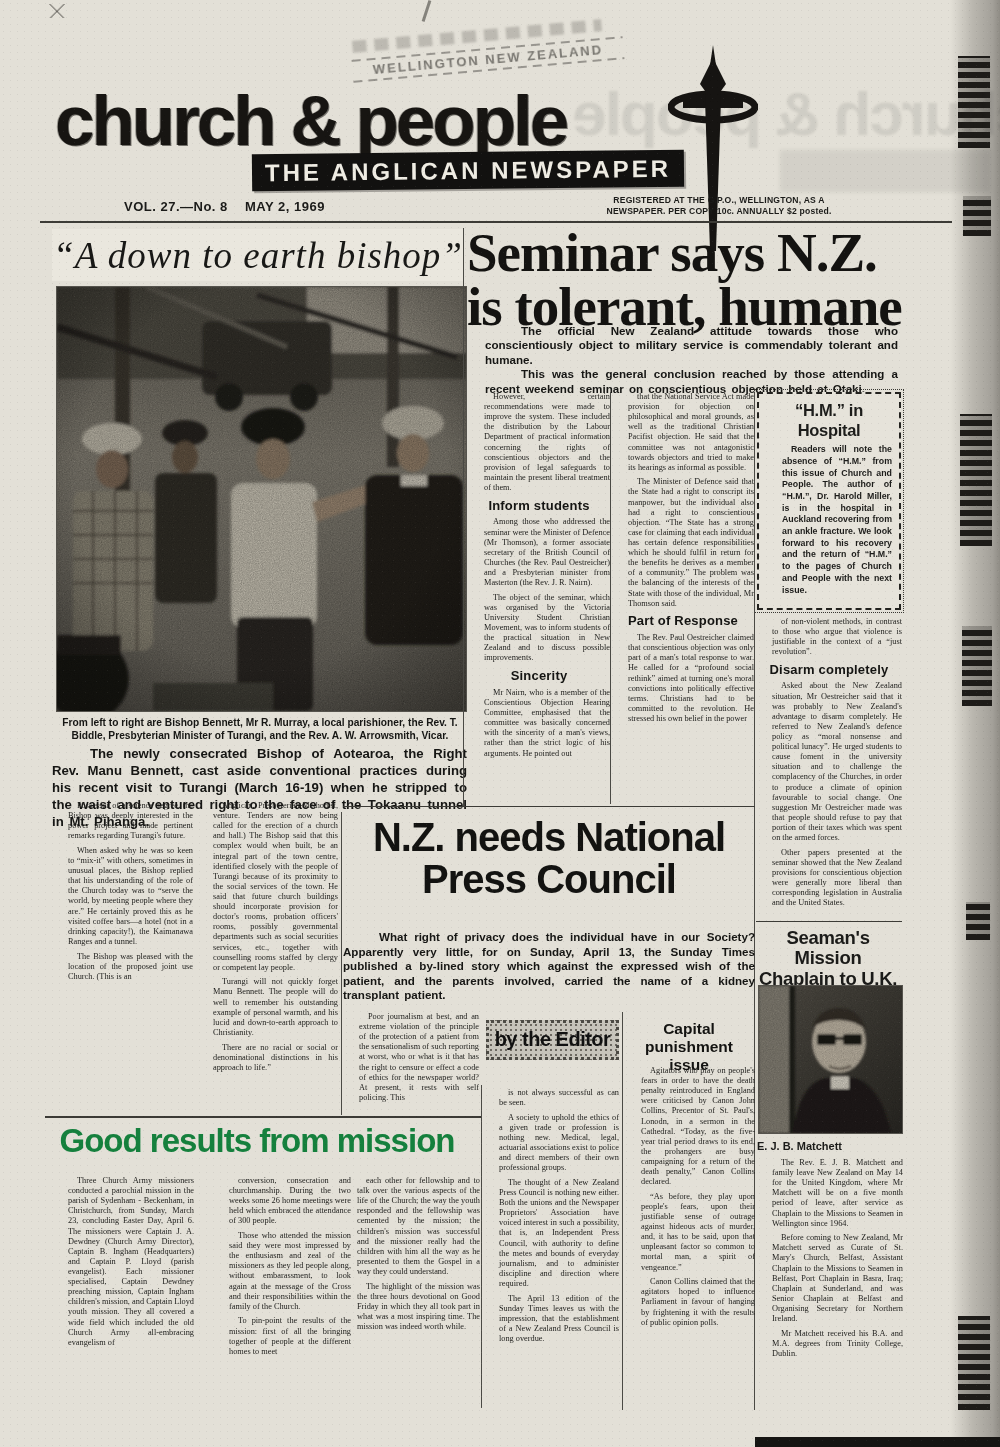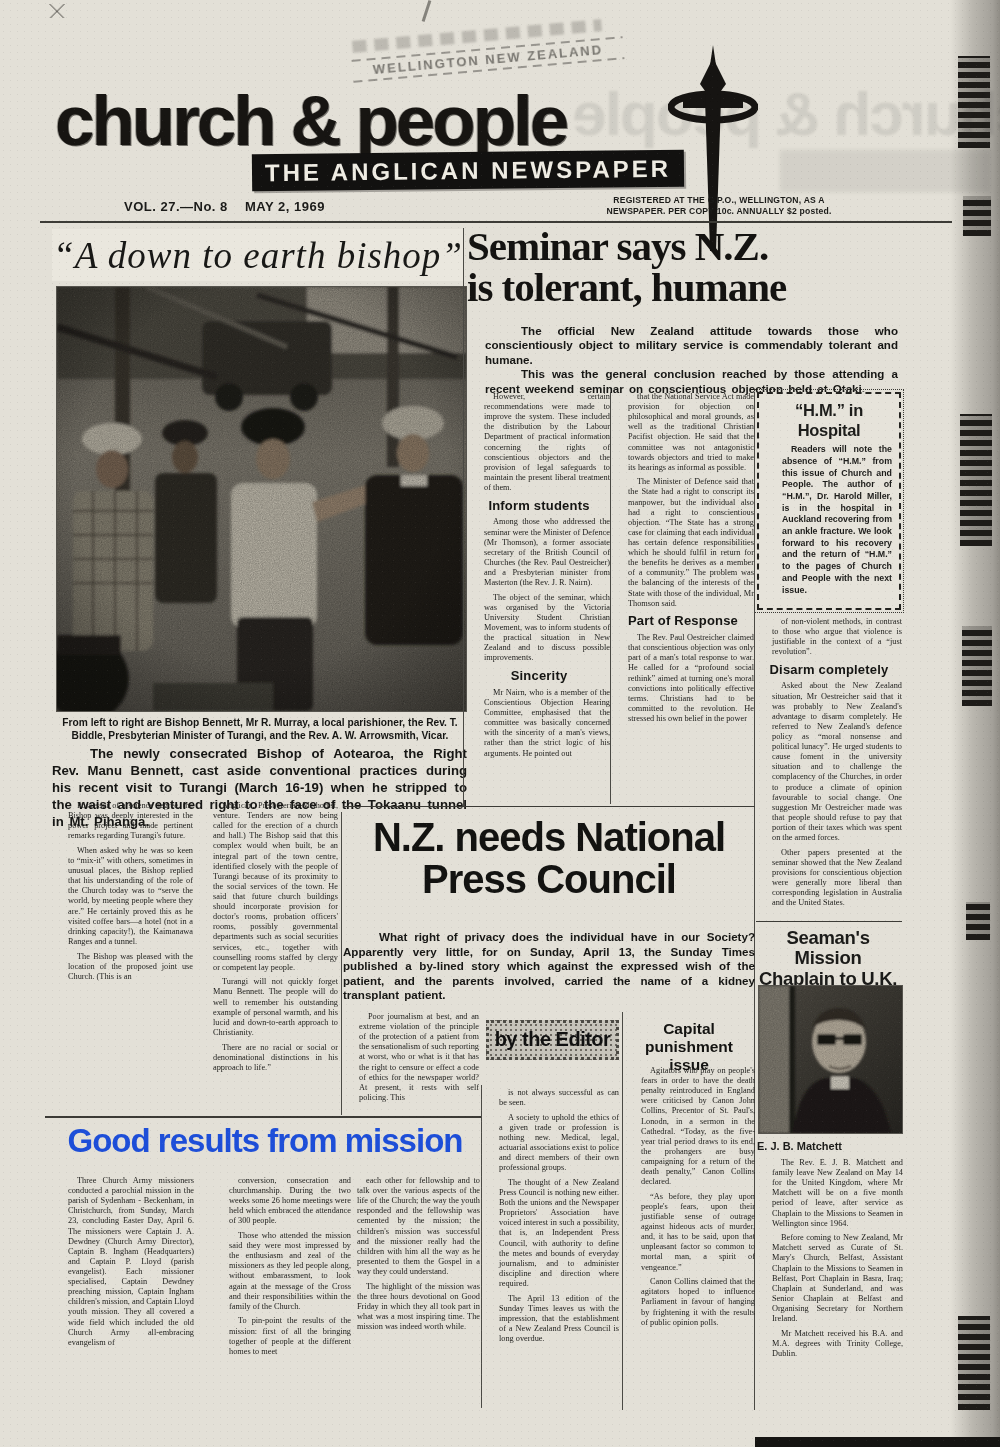--- a/index.html
+++ b/index.html
@@ -48,21 +48,21 @@
        text-align:center;color:#161614;}
   .lede{font-family:"Liberation Sans",sans-serif;font-weight:bold;text-align:justify;color:#161614;}
   .bishop-lede{left:52px;top:746px;width:415px;font-size:13.2px;line-height:1.28;word-spacing:2px;}
   .bishop-lede p{margin:0;text-indent:38px;}
   
   .nwcol{position:absolute;text-align:justify;font-size:8.3px;line-height:1.22;color:#1d1d1b;}
   .nwcol p{margin:0 0 4.5px;text-indent:9px;padding-left:16px;}
   .subhead{font-family:"Liberation Sans",sans-serif;font-weight:bold;font-size:13px;
        text-align:center;margin:3px 0 4px;text-indent:0;letter-spacing:.2px;color:#141412;}
   
-  .sem-head{left:467px;top:226px;width:438px;font-weight:bold;font-size:41px;line-height:.99;
+  .sem-head{left:467px;top:226px;width:438px;font-weight:bold;font-size:55px;line-height:.99;
        letter-spacing:-1px;color:#141311;}
   .sem-lede{left:468px;top:324px;width:430px;font-size:11.6px;line-height:1.24;word-spacing:2px;}
   .sem-lede p{margin:0;text-indent:36px;padding-left:17px;}
   
   .hm-box{border:2px dashed #23221f;outline:1px dotted #3a3934;outline-offset:2px;
        padding:6px 7px 7px;margin:2px 1px 7px;background:#e6e3da;}
   .hm-title{font-family:"Liberation Sans",sans-serif;font-weight:bold;font-size:16.5px;
        text-align:center;margin:0 0 4px;letter-spacing:-.3px;}
   .hm-body{font-family:"Liberation Sans",sans-serif;font-weight:bold;font-size:8.8px;
        line-height:1.33;text-align:justify;margin:0;}
@@ -81,22 +81,22 @@
   .capital-title{left:624px;top:1020px;width:130px;font-family:"Liberation Sans",sans-serif;
        font-weight:bold;font-size:15.5px;line-height:1.15;text-align:center;color:#131311;}
   
   .seaman-title{left:754px;top:928px;width:148px;font-family:"Liberation Sans",sans-serif;
        font-weight:bold;font-size:18.5px;line-height:1.1;text-align:center;letter-spacing:-.3px;}
   .photo-portrait{left:759px;top:986px;width:143px;height:147px;background:#4a473f;
        box-shadow:0 0 0 1px #55534d;}
   .seaman-cap{left:757px;top:1140px;width:147px;font-family:"Liberation Sans",sans-serif;
        font-weight:bold;font-size:11px;}
   
-  .mission-title{left:58px;top:1122px;width:414px;font-family:"Liberation Sans",sans-serif;
-       font-weight:bold;font-size:33px;text-align:center;letter-spacing:-1px;color:#1d4ed8;}
+  .mission-title{left:50px;top:1122px;width:414px;font-family:"Liberation Sans",sans-serif;
+       font-weight:bold;font-size:33px;text-align:center;letter-spacing:-1px;color:#15803d;}
   
   .edge{left:950px;top:0;width:50px;height:1447px;
        background:linear-gradient(to right,rgba(185,182,174,0),#bab7af 45%,#a3a099 85%,#8f8c85);}
   .edge-mark{position:absolute;filter:blur(.7px);
        background:repeating-linear-gradient(0deg,#1d1b18 0 6px,rgba(30,28,25,.25) 6px 10px);}
   .bottom-bar{left:755px;top:1437px;width:245px;height:10px;background:#161513;}
   .pen-mark{left:46px;top:4px;width:22px;height:14px;
        background:linear-gradient(45deg,transparent 46%,rgba(40,38,34,.6) 48%,transparent 54%),
                   linear-gradient(-45deg,transparent 46%,rgba(40,38,34,.6) 48%,transparent 54%);}
   .pen-mark2{left:425px;top:0;width:3px;height:22px;background:rgba(40,38,34,.5);
@@ -336,21 +336,21 @@
         <path d="M34,147 Q40,98 66,92 L96,92 Q122,100 132,147 Z" fill="#211f1b"></path>
         <rect x="72" y="90" width="18" height="13" fill="#e2ddd0"></rect>
       </g>
       <rect width="143" height="147" filter="url(#pgrain)" opacity=".45"></rect>
     </svg>
   </div>
   <div class="abs seaman-cap">E. J. B. Matchett</div>
   <div class="nwcol" style="left:756px;top:1158px;width:147px;">
     <p>The Rev. E. J. B. Matchett and family leave New Zealand on May 14 for the United Kingdom, where Mr Matchett will be on a five month period of leave, after service as Chaplain to the Missions to Seamen in Wellington since 1964.</p>
     <p>Before coming to New Zealand, Mr Matchett served as Curate of St. Mary's Church, Belfast, Assistant Chaplain to the Missions to Seamen in Belfast, Port Chaplain in Basra, Iraq; Chaplain at Sunderland, and was Senior Chaplain at Belfast and Organising Secretary for Northern Ireland.</p>
-    <p>Mr Matchett received his B.A. and M.A. degrees with Trinity College, Dublin.</p>
+    <p>Mr Matchett received his B.A. and M.A. degrees from Trinity College, Dublin.</p>
   </div>
 
   <div class="abs mission-title">Good results from mission</div>
   <div class="nwcol" style="left:52px;top:1176px;width:142px;">
     <p>Three Church Army missioners conducted a parochial mission in the parish of Sydenham - Beckenham, in Christchurch, from Sunday, March 23, concluding Easter Day, April 6. The missioners were Captain J. A. Dewdney (Church Army Director), Captain B. Ingham (Headquarters) and Captain P. Lloyd (parish evangelist). Each missioner specialised, Captain Dewdney preaching mission, Captain Ingham children's mission, and Captain Lloyd youth mission. They all covered a wide field which included the old Church Army all-embracing evangelism of</p>
   </div>
   <div class="nwcol" style="left:198px;top:1176px;width:138px;margin-left:15px;">
     <p>conversion, consecration and churchmanship. During the two weeks some 26 home meetings were held which embraced the attendance of 300 people.</p>
     <p>Those who attended the mission said they were most impressed by the enthusiasm and zeal of the missioners as they led people along, without embarassment, to look again at the message of the Cross and their responsibilities within the family of the Church.</p>
     <p>To pin-point the results of the mission: first of all the bringing together of people at the different homes to meet</p>

